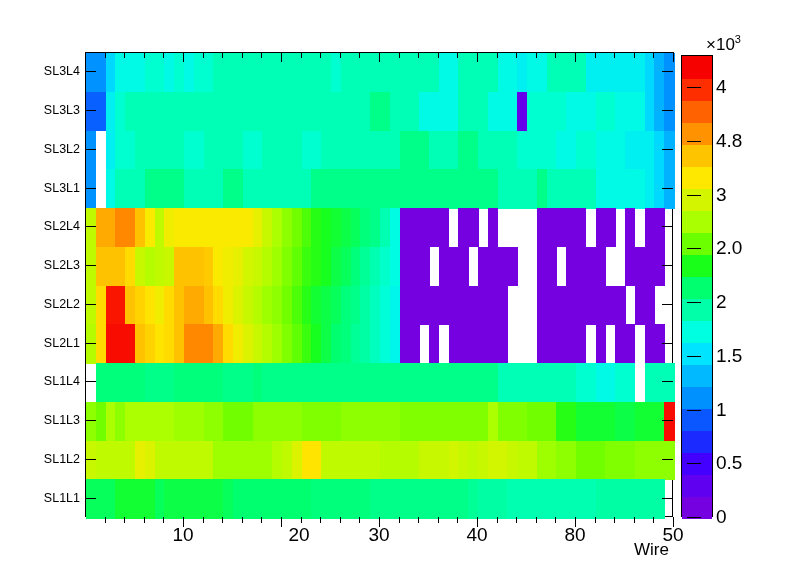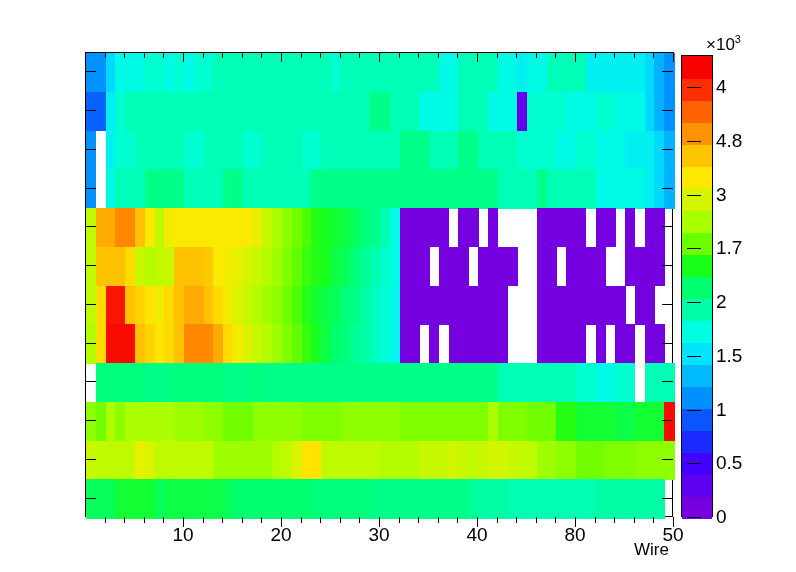--- a/index.html
+++ b/index.html
@@ -47,20 +47,34 @@
           border-top:1.7px solid #000;}
   .cblab{position:absolute;left:716px;transform:translateY(-50%);
          font-size:19px;white-space:nowrap;}
 </style>
 </head>
 <body>
 
 <div id="root">
 
 
+  <div id="ylabels">
+      <div class="ylab" style="top:19.38px;">SL3L4</div>
+      <div class="ylab" style="top:58.13px;">SL3L3</div>
+      <div class="ylab" style="top:96.88px;">SL3L2</div>
+      <div class="ylab" style="top:135.63px;">SL3L1</div>
+      <div class="ylab" style="top:174.38px;">SL2L4</div>
+      <div class="ylab" style="top:213.13px;">SL2L3</div>
+      <div class="ylab" style="top:251.88px;">SL2L2</div>
+      <div class="ylab" style="top:290.63px;">SL2L1</div>
+      <div class="ylab" style="top:329.38px;">SL1L4</div>
+      <div class="ylab" style="top:368.13px;">SL1L3</div>
+      <div class="ylab" style="top:406.88px;">SL1L2</div>
+      <div class="ylab" style="top:445.63px;">SL1L1</div>
+    </div>
 
   <div id="frame">
     <div id="cells">
         <div class="cell" style="left:0.00px;top:0.00px;width:10.40px;height:39.35px;background:rgb(0,146,255);"></div>
         <div class="cell" style="left:9.80px;top:0.00px;width:10.40px;height:39.35px;background:rgb(0,146,255);"></div>
         <div class="cell" style="left:19.60px;top:0.00px;width:10.40px;height:39.35px;background:rgb(0,217,255);"></div>
         <div class="cell" style="left:29.40px;top:0.00px;width:10.40px;height:39.35px;background:rgb(0,250,230);"></div>
         <div class="cell" style="left:39.20px;top:0.00px;width:10.40px;height:39.35px;background:rgb(0,250,230);"></div>
         <div class="cell" style="left:49.00px;top:0.00px;width:10.40px;height:39.35px;background:rgb(0,250,230);"></div>
         <div class="cell" style="left:58.80px;top:0.00px;width:10.40px;height:39.35px;background:rgb(0,255,208);"></div>
@@ -821,21 +835,21 @@
       <div class="xtickt min" style="left:594.60px;"></div>
       <div class="xtick min" style="left:614.20px;"></div>
       <div class="xtickt min" style="left:614.20px;"></div>
       <div class="xtick min" style="left:633.80px;"></div>
       <div class="xtickt min" style="left:633.80px;"></div>
       <div class="xtick min" style="left:653.40px;"></div>
       <div class="xtickt min" style="left:653.40px;"></div>
       <div class="xtick maj" style="left:673.00px;"></div>
       <div class="xtickt maj" style="left:673.00px;"></div>
       <div class="xlab" style="left:183.00px;">10</div>
-      <div class="xlab" style="left:281.00px;">20</div>
+      <div class="xlab" style="left:299px;">20</div>
       <div class="xlab" style="left:379.00px;text-align:center;">30</div>
       <div class="xlab" style="left:477.00px;">40</div>
       <div class="xlab" style="left:575.00px;">80</div>
       <div class="xlab" style="left:673.00px;">50</div>
     </div>
 
   <div id="xtitle">Wire</div>
 
   <div id="cbar">
       <div class="cbseg" style="top:440.00px;height:22.50px;background:#7500e0;"></div>
@@ -866,21 +880,21 @@
       <div class="cblab" style="top:517.00px;">0</div>
       <div class="cbtick" style="top:463.28px;"></div>
       <div class="cblab" style="top:463.28px;">0.5</div>
       <div class="cbtick" style="top:409.56px;"></div>
       <div class="cblab" style="top:409.56px;">1</div>
       <div class="cbtick" style="top:355.84px;"></div>
       <div class="cblab" style="top:355.84px;">1.5</div>
       <div class="cbtick" style="top:302.12px;"></div>
       <div class="cblab" style="top:302.12px;">2</div>
       <div class="cbtick" style="top:248.40px;"></div>
-      <div class="cblab" style="top:248.40px;">1.7</div>
+      <div class="cblab" style="top:248.40px;">2.0</div>
       <div class="cbtick" style="top:194.67px;"></div>
       <div class="cblab" style="top:194.67px;">3</div>
       <div class="cbtick" style="top:140.95px;"></div>
       <div class="cblab" style="top:140.95px;">4.8</div>
       <div class="cbtick" style="top:87.23px;"></div>
       <div class="cblab" style="top:87.23px;">4</div>
     </div>
 
 </div>
 

